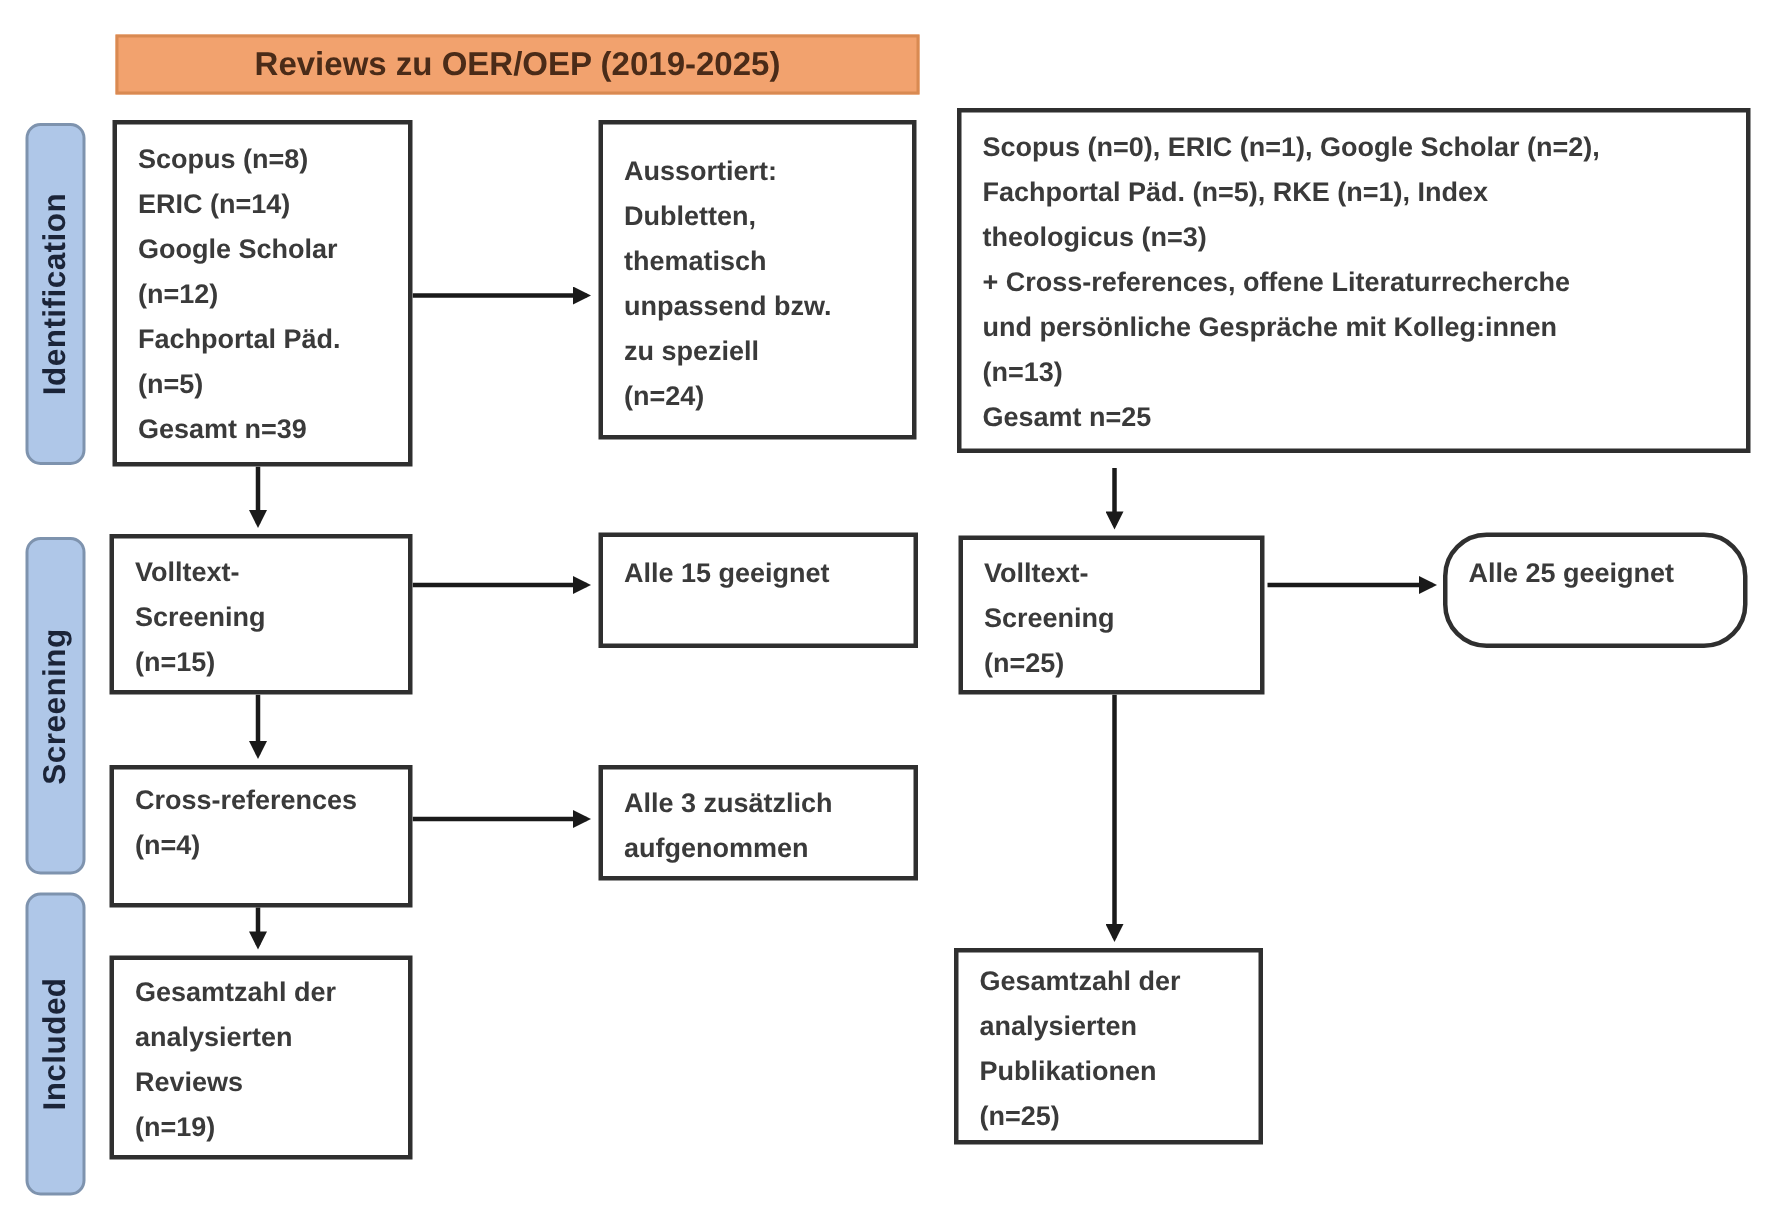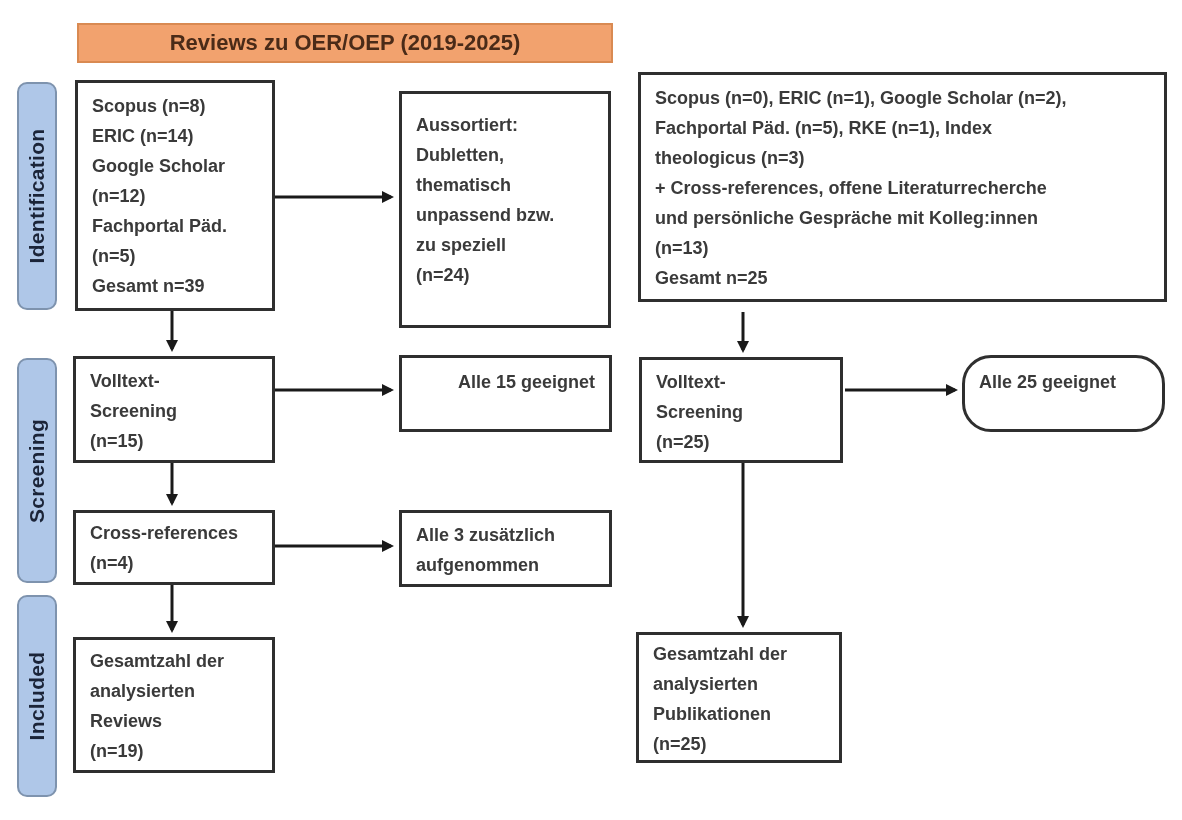--- a/index.html
+++ b/index.html
@@ -100,31 +100,31 @@
     <span class="stage-label">Included</span>
   </div>
 
   <div class="box" style="left:75px; top:80px; width:200px; height:231px; padding-top:8px;">Scopus (n=8)
 ERIC (n=14)
 Google Scholar
 (n=12)
 Fachportal Päd.
 (n=5)
 Gesamt n=39</div>
-  <div class="box" style="left:399px; top:91px; width:212px; height:237px; padding-top:16px;">Aussortiert:
+  <div class="box" style="left:399px; top:80px; width:212px; height:213px; padding-top:16px;">Aussortiert:
 Dubletten,
 thematisch
 unpassend bzw.
 zu speziell
 (n=24)</div>
   <div class="box" style="left:73px; top:356px; width:202px; height:107px; padding-top:7px;">Volltext-
 Screening
 (n=15)</div>
-  <div class="box" style="left:399px; top:355px; width:213px; height:77px; padding-top:9px;text-align:right;">Alle 15 geeignet</div>
-  <div class="box" style="left:73px; top:510px; width:202px; height:75px; padding-top:5px;">Cross-references
+  <div class="box" style="left:399px; top:355px; width:213px; height:77px; padding-top:9px;">Alle 15 geeignet</div>
+  <div class="box" style="left:73px; top:510px; width:202px; height:95px; padding-top:5px;">Cross-references
 (n=4)</div>
   <div class="box" style="left:399px; top:510px; width:213px; height:77px; padding-top:7px;">Alle 3 zusätzlich
 aufgenommen</div>
   <div class="box" style="left:73px; top:637px; width:202px; height:136px; padding-top:6px;">Gesamtzahl der
 analysierten
 Reviews
 (n=19)</div>
 
   <div class="box" style="left:638px; top:72px; width:529px; height:230px; padding-top:8px;">Scopus (n=0), ERIC (n=1), Google Scholar (n=2),
 Fachportal Päd. (n=5), RKE (n=1), Index

